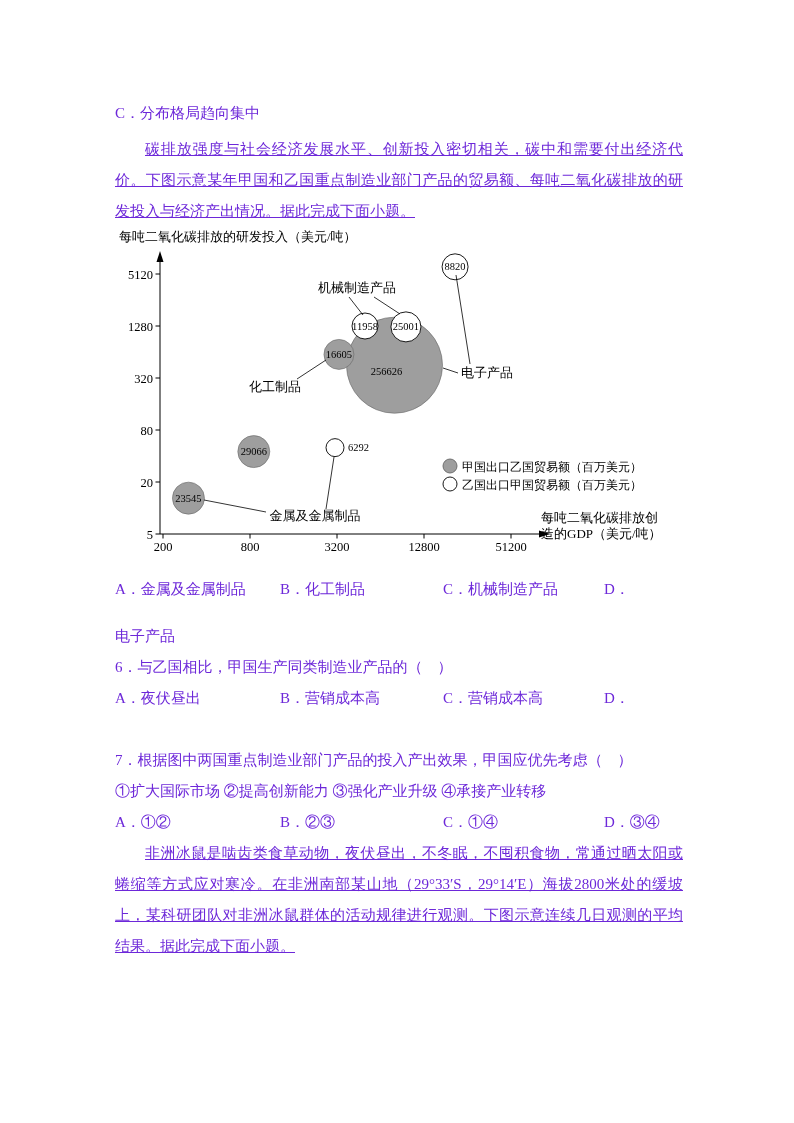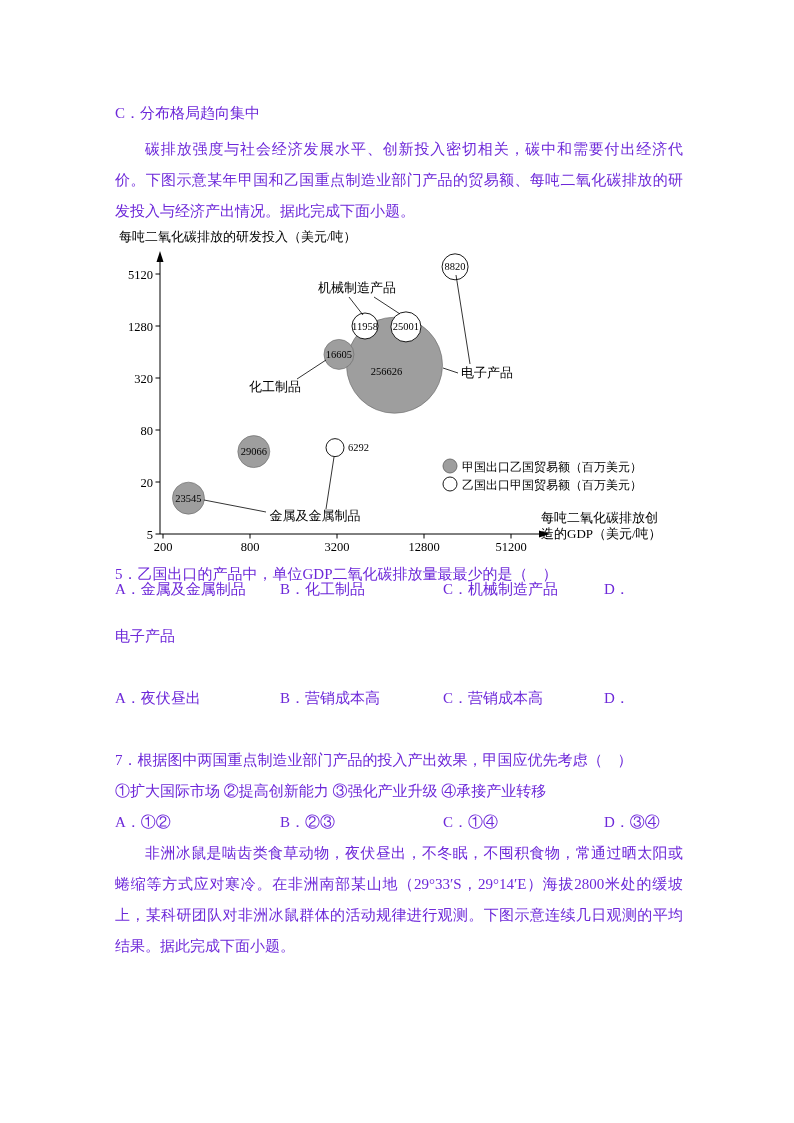--- a/index.html
+++ b/index.html
@@ -7,21 +7,21 @@
     position:relative; width:794px; height:1123px; background:#ffffff;
     font-family:"Liberation Serif","DejaVu Serif",serif; color:#6d28d9;
     overflow:hidden; margin:6px auto;
   }
   .line {
     position:absolute; left:115px; width:572px;
     font-size:15px; line-height:31px; white-space:nowrap;
   }
   .para {
     position:absolute; left:115px; width:568px; margin:0;
-    font-size:15px; line-height:31px; text-align:justify; text-indent:2em;
+    font-size:15px; line-height:31px; text-align:justify; text-indent:2em;text-decoration:underline;
   }
   .opt-b { position:absolute; left:165px; }
   .opt-c { position:absolute; left:328px; }
   .opt-d { position:absolute; left:489px; }
   .opt-d2 { position:absolute; left:325px; }
   #chart { position:absolute; left:113px; top:222px; }
   #chart text { font-family:"Liberation Serif","DejaVu Serif",serif; fill:#000; }
 </style>
 </head>
 <body>
@@ -90,29 +90,29 @@
       <text x="348" y="149" text-anchor="start" font-size="13">电子产品</text>
       <line x1="153" y1="284" x2="91" y2="272" stroke="#000" stroke-width="0.8"></line>
       <line x1="213" y1="281" x2="221" y2="229" stroke="#000" stroke-width="0.8"></line>
       <text x="202" y="292" text-anchor="middle" font-size="13">金属及金属制品</text>
       <circle cx="337" cy="238" r="7" fill="#9e9e9e" stroke="#666" stroke-width="0.9"></circle>
       <text x="349" y="242.5" font-size="12">甲国出口乙国贸易额（百万美元）</text>
       <circle cx="337" cy="256" r="7" fill="#fff" stroke="#000" stroke-width="0.9"></circle>
       <text x="349" y="260.5" font-size="12">乙国出口甲国贸易额（百万美元）</text>
     </svg>
 
-  <div class="line" style="top:553px">5．乙国出口的产品中，单位GDP二氧化碳排放量最最少的是（　）</div>
   <div class="line" style="top:568px">
     <span>A．金属及金属制品</span>
     <span class="opt-b">B．化工制品</span>
     <span class="opt-c">C．机械制造产品</span>
     <span class="opt-d">D．</span>
   </div>
   <div class="line" style="top:615px">电子产品</div>
 
+  <div class="line" style="top:646px">6．与乙国相比，甲国生产同类制造业产品的（　）</div>
   <div class="line" style="top:677px">
     <span>A．夜伏昼出</span>
     <span class="opt-b">B．营销成本高</span>
     <span class="opt-c">C．营销成本高</span>
     <span class="opt-d">D．</span>
   </div>
 
   <div class="line" style="top:739px">7．根据图中两国重点制造业部门产品的投入产出效果，甲国应优先考虑（　）</div>
   <div class="line" style="top:770px">①扩大国际市场 ②提高创新能力 ③强化产业升级 ④承接产业转移</div>
   <div class="line" style="top:801px">

